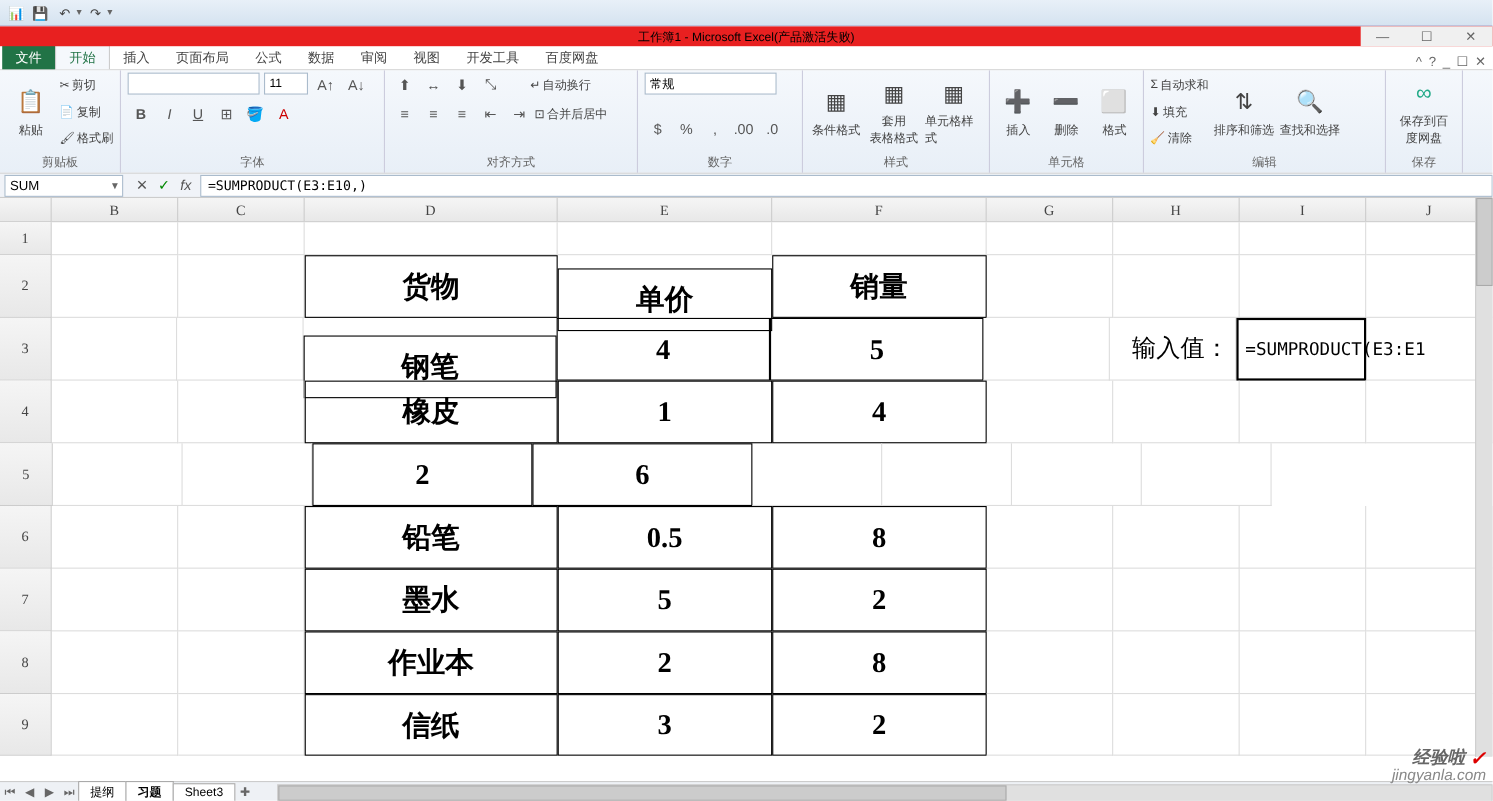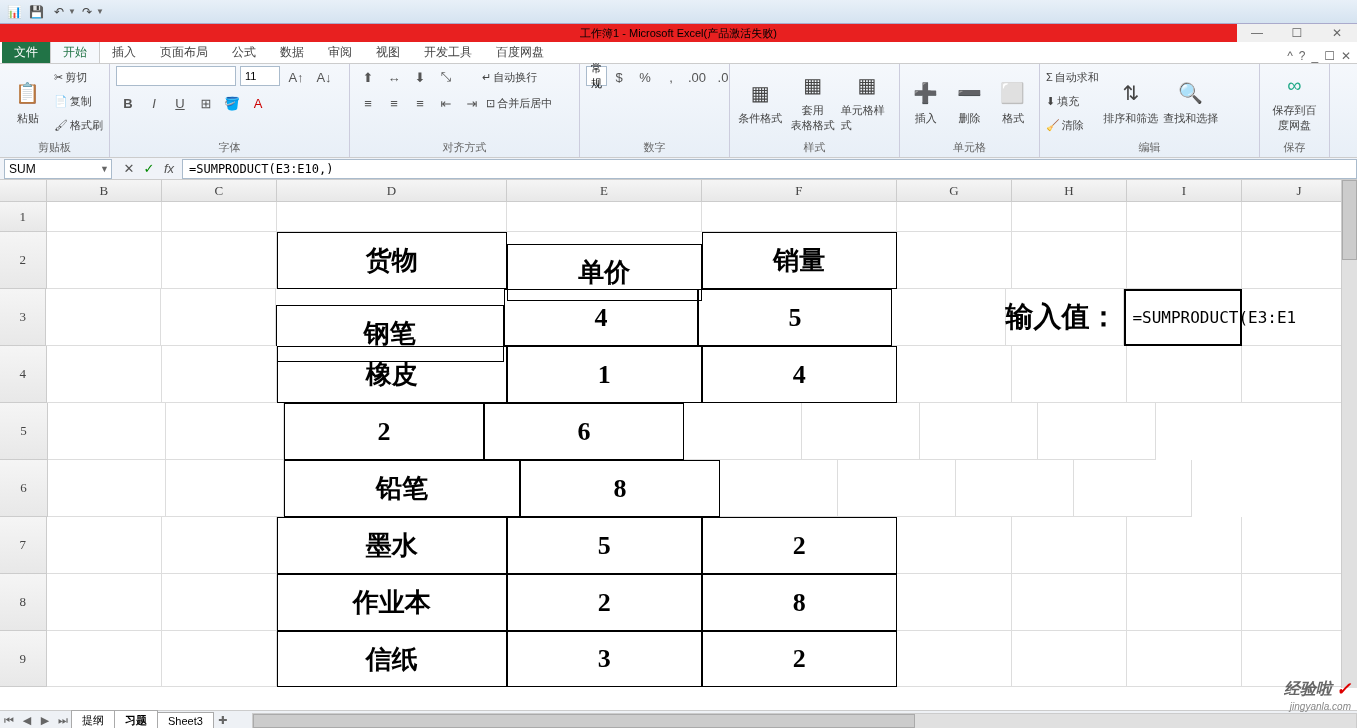--- a/index.html
+++ b/index.html
@@ -176,21 +176,21 @@
         <div class="small-row">
             <span>⊡</span>
             <span>合并后居中</span>
           </div>
       </div>
     </div>
     <div class="group-label">对齐方式</div>
   </div>
 
   <div class="group" style="width:150px">
-    <div class="group-body" style="flex-direction:row;gap:0">
+    <div class="group-body" style="flex-direction:column;gap:20px">
       <div class="dd-box" style="width:120px">常规</div>
       <div style="display:flex;gap:2px">
         <div class="small-btn">$</div>
         <div class="small-btn">%</div>
         <div class="small-btn">,</div>
         <div class="small-btn">.00</div>
         <div class="small-btn">.0</div>
       </div>
     </div>
     <div class="group-label">数字</div>
@@ -325,21 +325,21 @@
         <div class="cell" style="width: 118px; height: 57px;"></div>
       </div>
       <div class="row" style="height: 57px;">
         <div class="row-h" style="height: 57px;">3</div>
         <div class="cell" style="width: 118px; height: 57px;"></div>
         <div class="cell" style="width: 118px; height: 57px;"></div>
         <div class="cell bordered center" style="width: 236px; height: 57px; margin-top: 16px;">钢笔</div>
         <div class="cell bordered center" style="width: 200px; height: 57px;">4</div>
         <div class="cell bordered center" style="width: 200px; height: 57px;">5</div>
         <div class="cell" style="width: 118px; height: 57px;"></div>
-        <div class="cell" style="width: 118px; height: 57px; font-size: 28px; justify-content: flex-end; white-space: nowrap; font-weight: bold;">输入值：</div>
+        <div class="cell" style="width: 118px; height: 57px; font-size: 22px; justify-content: flex-end; white-space: nowrap;">输入值：</div>
         <div class="cell" style="width: 118px; height: 57px; font-size: 16px; font-family: Consolas, monospace; white-space: nowrap; overflow: visible; border: 2px solid rgb(0, 0, 0);">=SUMPRODUCT(E3:E1</div>
         <div class="cell" style="width: 118px; height: 57px;"></div>
       </div>
       <div class="row" style="height: 57px;">
         <div class="row-h" style="height: 57px;">4</div>
         <div class="cell" style="width: 118px; height: 57px;"></div>
         <div class="cell" style="width: 118px; height: 57px;"></div>
         <div class="cell bordered center" style="width: 236px; height: 57px;">橡皮</div>
         <div class="cell bordered center" style="width: 200px; height: 57px;">1</div>
         <div class="cell bordered center" style="width: 200px; height: 57px;">4</div>
@@ -357,20 +357,21 @@
         <div class="cell" style="width: 118px; height: 57px;"></div>
         <div class="cell" style="width: 118px; height: 57px;"></div>
         <div class="cell" style="width: 118px; height: 57px;"></div>
         <div class="cell" style="width: 118px; height: 57px;"></div>
       </div>
       <div class="row" style="height: 57px;">
         <div class="row-h" style="height: 57px;">6</div>
         <div class="cell" style="width: 118px; height: 57px;"></div>
         <div class="cell" style="width: 118px; height: 57px;"></div>
         <div class="cell bordered center" style="width: 236px; height: 57px;">铅笔</div>
+        <div class="cell bordered center" style="width: 200px; height: 57px;">0.5</div>
         <div class="cell bordered center" style="width: 200px; height: 57px;">8</div>
         <div class="cell" style="width: 118px; height: 57px;"></div>
         <div class="cell" style="width: 118px; height: 57px;"></div>
         <div class="cell" style="width: 118px; height: 57px;"></div>
         <div class="cell" style="width: 118px; height: 57px;"></div>
       </div>
       <div class="row" style="height: 57px;">
         <div class="row-h" style="height: 57px;">7</div>
         <div class="cell" style="width: 118px; height: 57px;"></div>
         <div class="cell" style="width: 118px; height: 57px;"></div>
@@ -423,14 +424,14 @@
   <div class="sheet-tab">Sheet3</div>
   <div class="nav-btn">✚</div>
   <div class="hscroll">
     <div class="hscroll-thumb"></div>
   </div>
 </div>
 
 <div class="watermark">
   <span style="font-size:16px;font-weight:bold;color:#666">经验啦</span>
   <span class="chk">✓</span>
-  <span style="position:absolute;bottom:-12px;right:0;font-size:10px">jingyanla.com</span>
+  <span style="position:absolute;bottom:-12px;right:0;font-size:14px">jingyanla.com</span>
 </div>
 
 </body></html>

